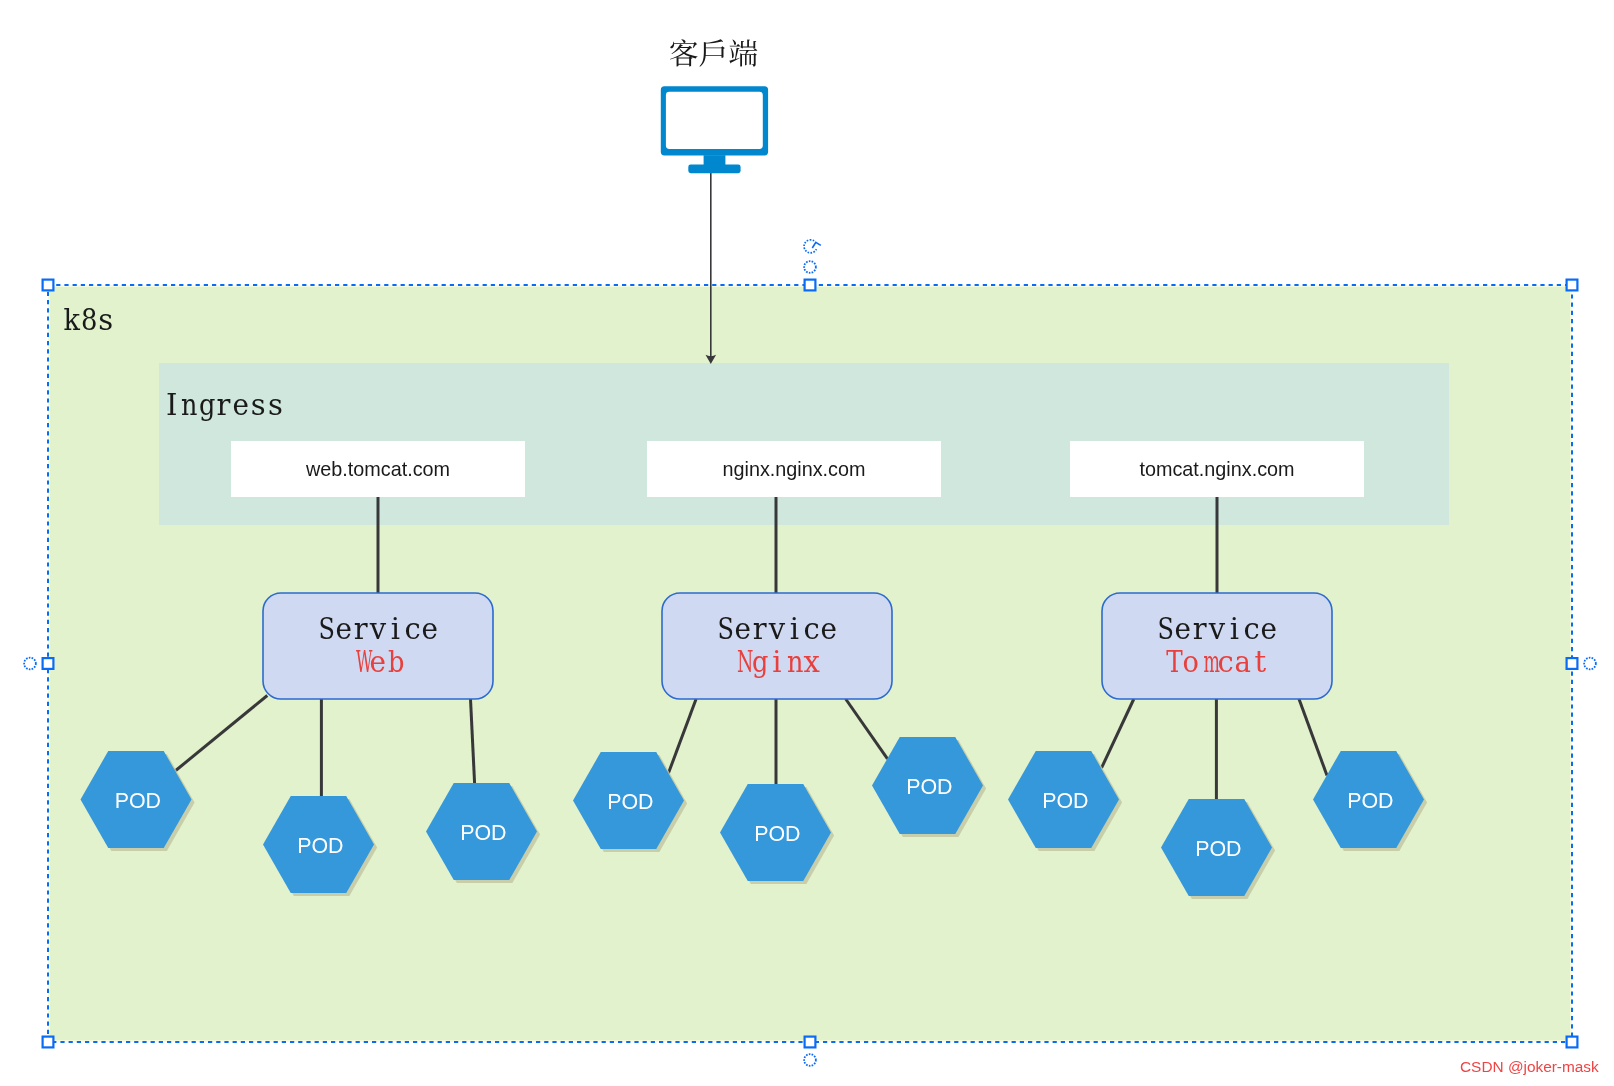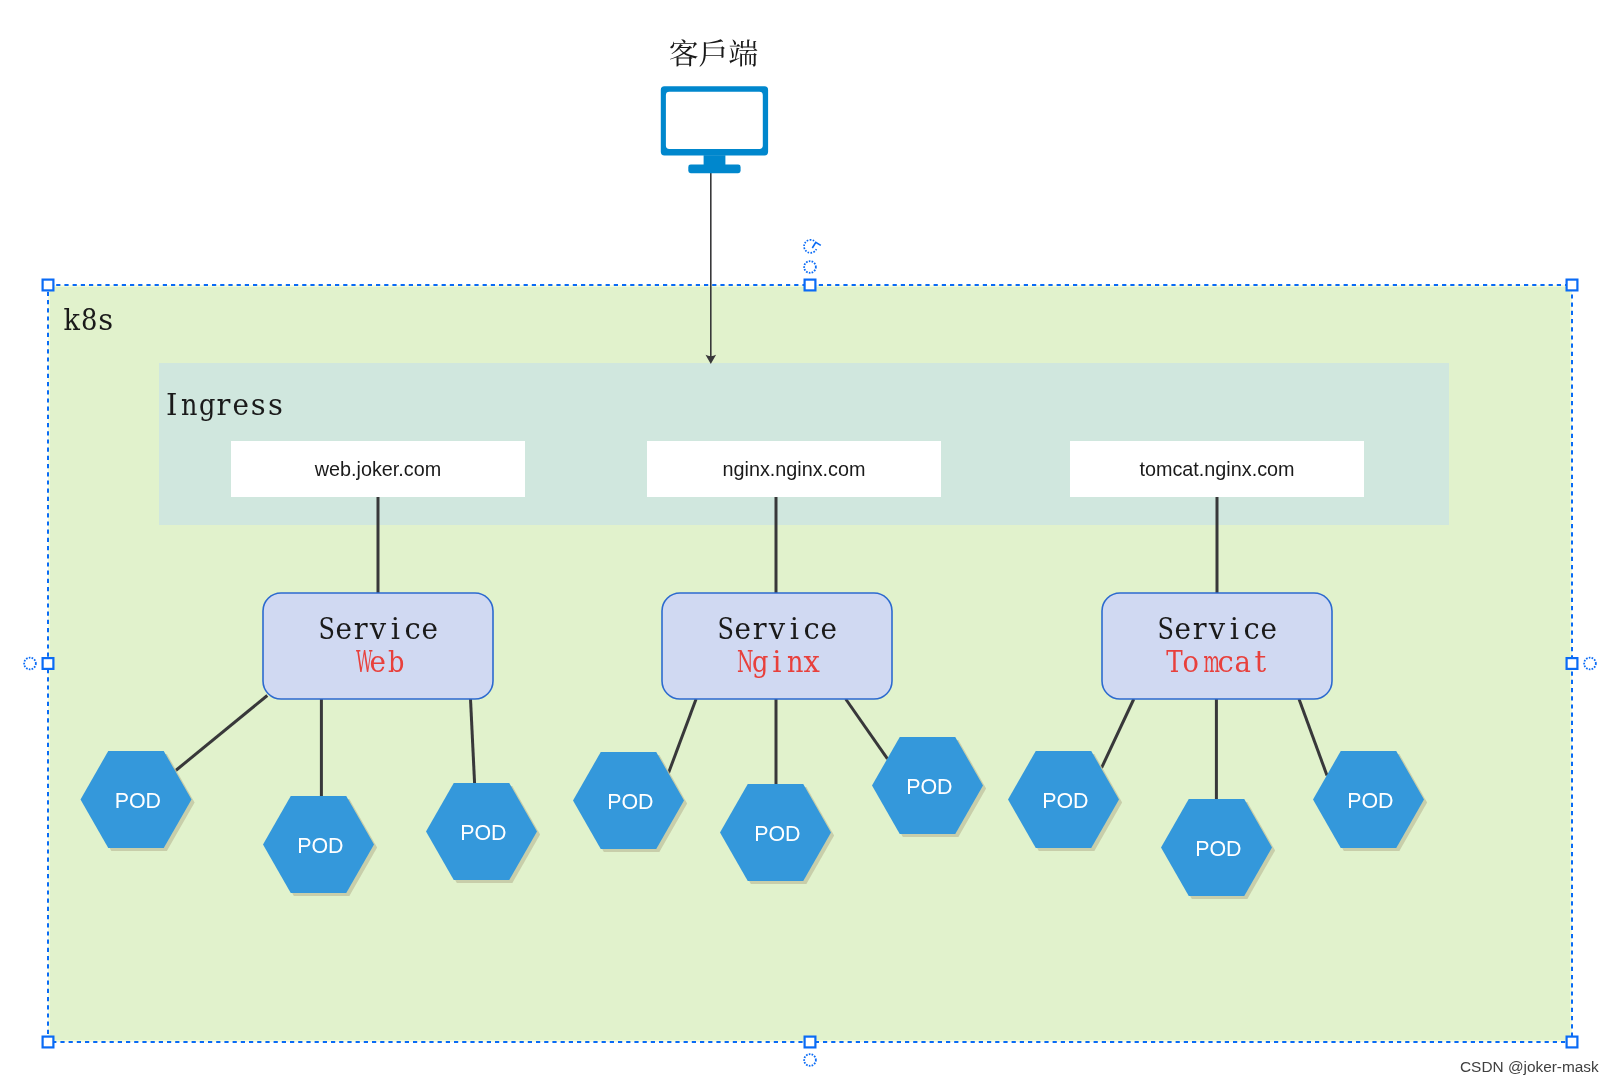--- a/index.html
+++ b/index.html
@@ -113,21 +113,21 @@
         <circle cx="810" cy="267" r="5.85" fill="none" stroke="#0A6BF5" stroke-width="1.8" stroke-dasharray="1.6 1.25"></circle>
         <circle cx="810" cy="1060" r="5.85" fill="none" stroke="#0A6BF5" stroke-width="1.8" stroke-dasharray="1.6 1.25"></circle>
       </g>
 
     <g>
       <path d="M814.1,240.9 A6.5,6.5 0 1 0 816.4,249.2" fill="none" stroke="#0A6BF5" stroke-width="1.7" stroke-dasharray="1.6 1.35" stroke-linecap="butt"></path>
       <path d="M812.3,248.0 L815.8,242.3 L820.8,245.4" fill="none" stroke="#0A6BF5" stroke-width="1.6" stroke-linejoin="miter" stroke-linecap="butt"></path>
     </g>
   </svg>
 
-  <div class="txt sans" style="left:231px;top:458px;width:294px;text-align:center;font-size:19.8px;color:#1A1A1A;">web.joker.com</div>
+  <div class="txt sans" style="left:231px;top:458px;width:294px;text-align:center;font-size:19.8px;color:#1A1A1A;">web.tomcat.com</div>
   <div class="txt sans" style="left:647px;top:458px;width:294px;text-align:center;font-size:19.8px;color:#1A1A1A;">nginx.nginx.com</div>
   <div class="txt sans" style="left:1070px;top:458px;width:294px;text-align:center;font-size:19.8px;color:#1A1A1A;">tomcat.nginx.com</div>
 
   <div id="monotext">
       <div class="txt monoser" style="left: 62.5px; top: 305.8px; font-size: 29px; line-height: 29px; color: rgb(26, 26, 26);"><span style="width: 17.3px;"><i style="font-style: normal; display: inline-block; width: 17.3px; text-align: center; white-space: pre; transform: scaleX(0.935); transform-origin: 50% 50%;">k</i></span><span style="width: 17.3px;"><i style="font-style: normal; display: inline-block; width: 17.3px; text-align: center; white-space: pre; transform: scaleX(0.8906); transform-origin: 50% 50%;">8</i></span><span style="width: 17.3px;">s</span></div>
       <div class="txt monoser" style="left: 163px; top: 390.8px; font-size: 29px; line-height: 29px; color: rgb(26, 26, 26);"><span style="width: 17.3px;">I</span><span style="width: 17.3px;"><i style="font-style: normal; display: inline-block; width: 17.3px; text-align: center; white-space: pre; transform: scaleX(0.8795); transform-origin: 50% 50%;">n</i></span><span style="width: 17.3px;"><i style="font-style: normal; display: inline-block; width: 17.3px; text-align: center; white-space: pre; transform: scaleX(0.8846); transform-origin: 50% 50%;">g</i></span><span style="width: 17.3px;">r</span><span style="width: 17.3px;"><i style="font-style: normal; display: inline-block; width: 17.3px; text-align: center; white-space: pre; transform: scaleX(0.9571); transform-origin: 50% 50%;">e</i></span><span style="width: 17.3px;">s</span><span style="width: 17.3px;">s</span></div>
       <div class="txt monoser" style="left: 263px; top: 614.8px; font-size: 29px; line-height: 29px; color: rgb(26, 26, 26); width: 230px; text-align: center;"><span style="width: 17.3px;"><i style="font-style: normal; display: inline-block; width: 17.3px; text-align: center; white-space: pre; transform: scaleX(0.8269); transform-origin: 50% 50%;">S</i></span><span style="width: 17.3px;"><i style="font-style: normal; display: inline-block; width: 17.3px; text-align: center; white-space: pre; transform: scaleX(0.9571); transform-origin: 50% 50%;">e</i></span><span style="width: 17.3px;">r</span><span style="width: 17.3px;">v</span><span style="width: 17.3px;">i</span><span style="width: 17.3px;">c</span><span style="width: 17.3px;"><i style="font-style: normal; display: inline-block; width: 17.3px; text-align: center; white-space: pre; transform: scaleX(0.9571); transform-origin: 50% 50%;">e</i></span></div>
       <div class="txt monoser" style="left: 263px; top: 647.5px; font-size: 29px; line-height: 29px; color: rgb(232, 64, 60); width: 230px; text-align: center;"><span style="width: 17.3px;"><i style="font-style: normal; display: inline-block; width: 17.3px; text-align: center; white-space: pre; transform: scaleX(0.5513); transform-origin: 50% 50%;">W</i></span><span style="width: 17.3px;"><i style="font-style: normal; display: inline-block; width: 17.3px; text-align: center; white-space: pre; transform: scaleX(0.9571); transform-origin: 50% 50%;">e</i></span><span style="width: 17.3px;"><i style="font-style: normal; display: inline-block; width: 17.3px; text-align: center; white-space: pre; transform: scaleX(0.8846); transform-origin: 50% 50%;">b</i></span></div>
       <div class="txt monoser" style="left: 662px; top: 614.8px; font-size: 29px; line-height: 29px; color: rgb(26, 26, 26); width: 230px; text-align: center;"><span style="width: 17.3px;"><i style="font-style: normal; display: inline-block; width: 17.3px; text-align: center; white-space: pre; transform: scaleX(0.8269); transform-origin: 50% 50%;">S</i></span><span style="width: 17.3px;"><i style="font-style: normal; display: inline-block; width: 17.3px; text-align: center; white-space: pre; transform: scaleX(0.9571); transform-origin: 50% 50%;">e</i></span><span style="width: 17.3px;">r</span><span style="width: 17.3px;">v</span><span style="width: 17.3px;">i</span><span style="width: 17.3px;">c</span><span style="width: 17.3px;"><i style="font-style: normal; display: inline-block; width: 17.3px; text-align: center; white-space: pre; transform: scaleX(0.9571); transform-origin: 50% 50%;">e</i></span></div>
       <div class="txt monoser" style="left: 662px; top: 647.5px; font-size: 29px; line-height: 29px; color: rgb(232, 64, 60); width: 230px; text-align: center;"><span style="width: 17.3px;"><i style="font-style: normal; display: inline-block; width: 17.3px; text-align: center; white-space: pre; transform: scaleX(0.6477); transform-origin: 50% 50%;">N</i></span><span style="width: 17.3px;"><i style="font-style: normal; display: inline-block; width: 17.3px; text-align: center; white-space: pre; transform: scaleX(0.8846); transform-origin: 50% 50%;">g</i></span><span style="width: 17.3px;">i</span><span style="width: 17.3px;"><i style="font-style: normal; display: inline-block; width: 17.3px; text-align: center; white-space: pre; transform: scaleX(0.8795); transform-origin: 50% 50%;">n</i></span><span style="width: 17.3px;">x</span></div>
@@ -139,14 +139,14 @@
       <div class="txt sans" style="left: 264.9px; top: 835.9px; width: 111px; text-align: center; font-size: 21.4px; line-height: 21.4px; color: rgb(255, 255, 255);">POD</div>
       <div class="txt sans" style="left: 427.9px; top: 822.9px; width: 111px; text-align: center; font-size: 21.4px; line-height: 21.4px; color: rgb(255, 255, 255);">POD</div>
       <div class="txt sans" style="left: 574.9px; top: 791.9px; width: 111px; text-align: center; font-size: 21.4px; line-height: 21.4px; color: rgb(255, 255, 255);">POD</div>
       <div class="txt sans" style="left: 721.9px; top: 823.9px; width: 111px; text-align: center; font-size: 21.4px; line-height: 21.4px; color: rgb(255, 255, 255);">POD</div>
       <div class="txt sans" style="left: 873.9px; top: 776.9px; width: 111px; text-align: center; font-size: 21.4px; line-height: 21.4px; color: rgb(255, 255, 255);">POD</div>
       <div class="txt sans" style="left: 1009.9px; top: 790.9px; width: 111px; text-align: center; font-size: 21.4px; line-height: 21.4px; color: rgb(255, 255, 255);">POD</div>
       <div class="txt sans" style="left: 1162.9px; top: 838.9px; width: 111px; text-align: center; font-size: 21.4px; line-height: 21.4px; color: rgb(255, 255, 255);">POD</div>
       <div class="txt sans" style="left: 1314.9px; top: 790.9px; width: 111px; text-align: center; font-size: 21.4px; line-height: 21.4px; color: rgb(255, 255, 255);">POD</div>
     </div>
 
-  <div class="txt sans" style="left:1460px;top:1058px;font-size:15.4px;color:#404040;">CSDN @joker-mask</div>
+  <div class="txt sans" style="left:1460px;top:1058px;font-size:15.4px;color:#ef4444;">CSDN @joker-mask</div>
 </div>
 
 </body></html>

